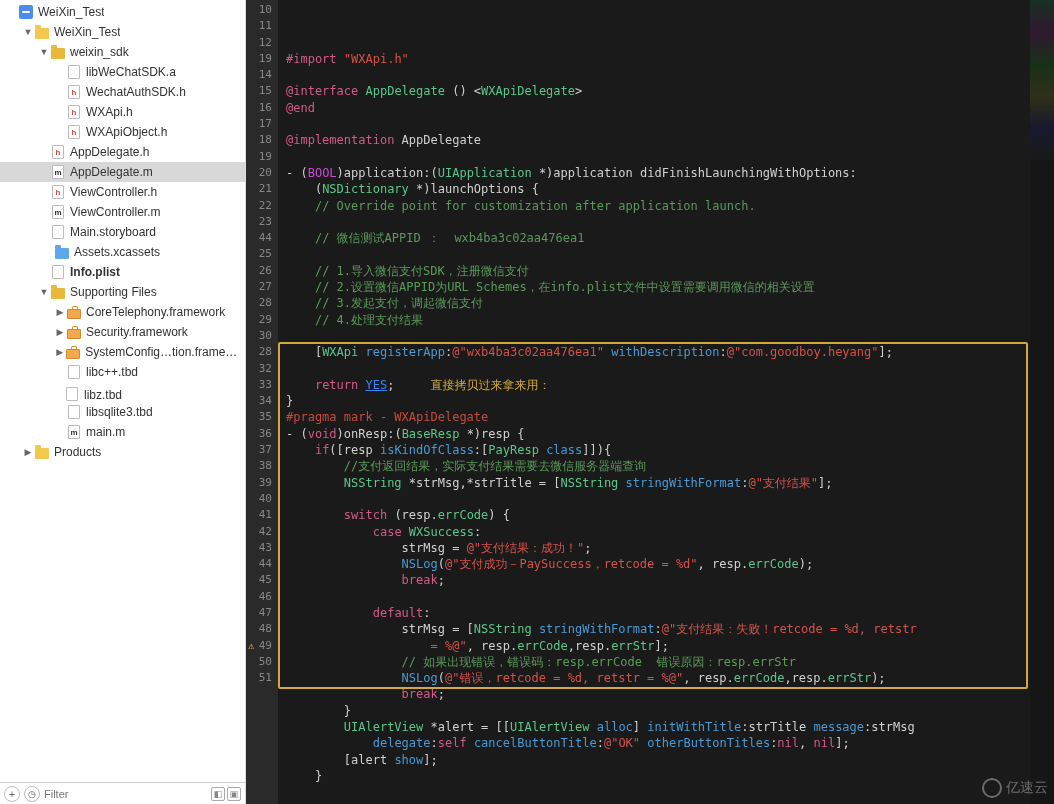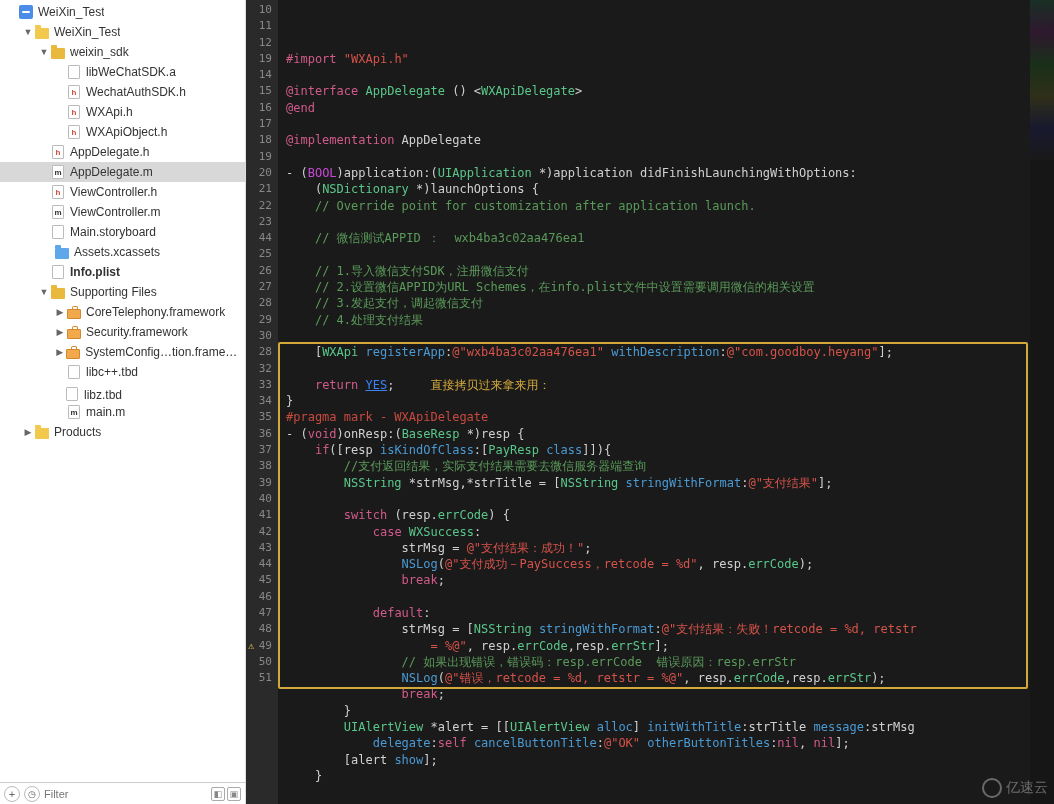--- a/index.html
+++ b/index.html
@@ -189,20 +189,27 @@
           <span class="icon-file blank"></span>
         </span>
         <span class="tree-label">libc++.tbd</span>
       </div>
       <div class="tree-row" style="padding-left: 52px; align-items: flex-end;">
         <span class="disclosure"></span>
         <span class="tree-icon">
           <span class="icon-file blank"></span>
         </span>
         <span class="tree-label">libz.tbd</span>
+      </div>
+      <div class="tree-row" style="padding-left: 54px;">
+        <span class="disclosure"></span>
+        <span class="tree-icon">
+          <span class="icon-file blank"></span>
+        </span>
+        <span class="tree-label">libsqlite3.tbd</span>
       </div>
       <div class="tree-row" style="padding-left: 54px;">
         <span class="disclosure"></span>
         <span class="tree-icon">
           <span class="icon-file m">m</span>
         </span>
         <span class="tree-label">main.m</span>
       </div>
       <div class="tree-row" style="padding-left: 22px;">
         <span class="disclosure">▶</span>

